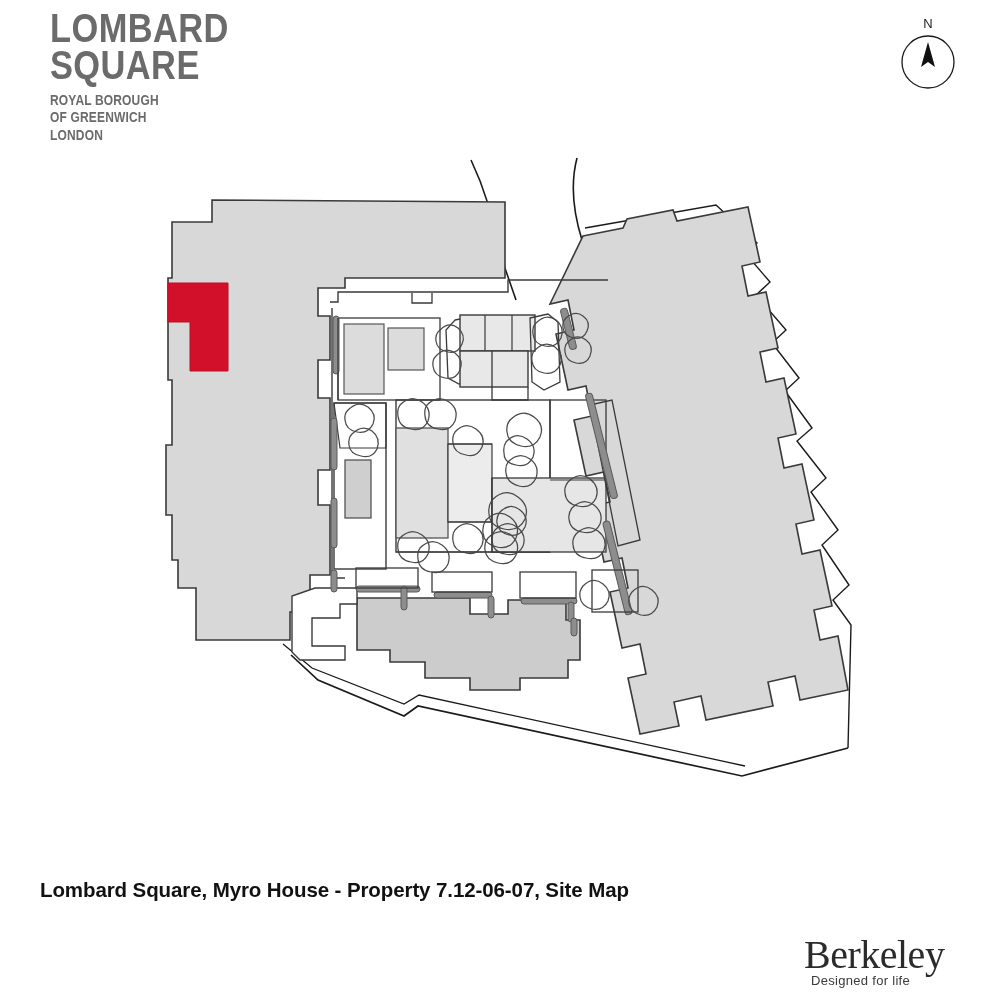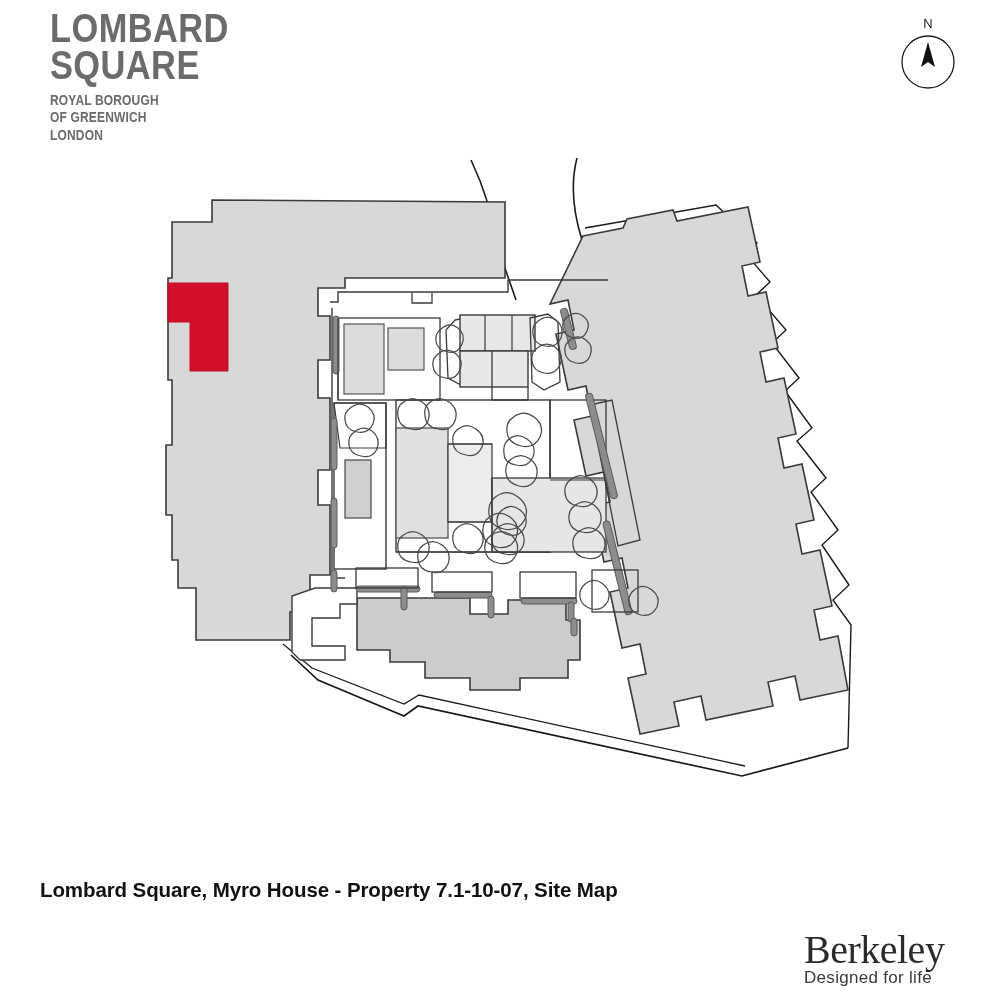--- a/index.html
+++ b/index.html
@@ -101,25 +101,25 @@
   }
   #berkeley .bk-name {
     font-family: "Liberation Serif", "DejaVu Serif", serif;
     font-size: 40px;
     line-height: 1.0;
     color: #2b2b2b;
     letter-spacing: -0.5px;
   }
   #berkeley .bk-tag {
     font-family: "Liberation Sans", sans-serif;
-    font-size: 17px;
+    font-size: 13px;
     color: #3a3a3a;
     letter-spacing: 0.3px;
     margin-top: -2px;
-    margin-left: 0;
+    margin-left: 7px;
   }
 </style>
 </head>
 <body>
 
 <div id="brand">
   <div class="bigline">LOMBARD</div>
   <div class="bigline">SQUARE</div>
   <div class="subline sub-gap">ROYAL BOROUGH</div>
   <div class="subline">OF GREENWICH</div>
@@ -299,18 +299,18 @@
     <path d="M 338,400 L 338,318"></path>
     <path d="M 550,480 L 606,480"></path>
     <path d="M 492,478 L 492,552"></path>
     <path d="M 396,552 L 550,552"></path>
     <path d="M 448,444 L 492,444"></path>
     <path d="M 448,522 L 492,522"></path>
   </g>
 
 </svg>
 
-<div id="caption">Lombard Square, Myro House - Property 7.1-10-07, Site Map</div>
+<div id="caption">Lombard Square, Myro House - Property 7.12-06-07, Site Map</div>
 
 <div id="berkeley">
   <div class="bk-name">Berkeley</div>
   <div class="bk-tag">Designed for life</div>
 </div>
 
 </body></html>

